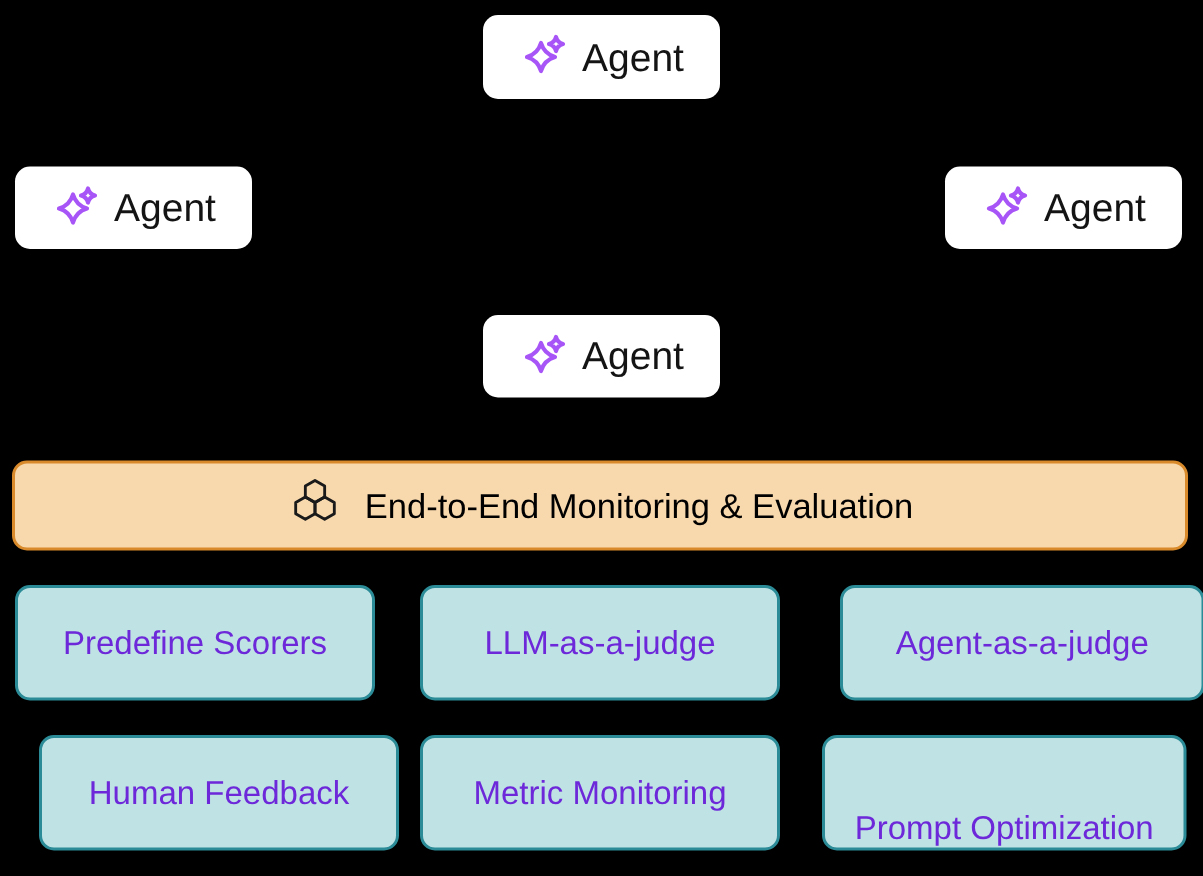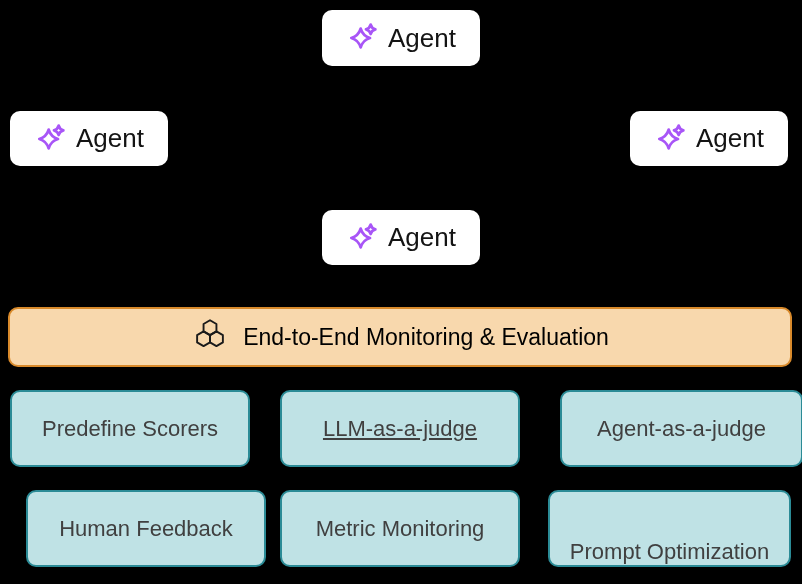--- a/index.html
+++ b/index.html
@@ -33,24 +33,24 @@
     background:var(--banner-fill,#F8D8AD);
     border:2.5px solid var(--banner-border,#D98A2B);
     font-size:23px;
     gap:14px;
     color:#000000;
   }
   .cell{
     background:var(--cell-fill,#BFE2E5);
     border:2.5px solid var(--cell-border,#2B8B96);
     font-size:22px;
-    color:#404040;
+    color:#6d28d9;
   }
   .cell-0{left:10px;top:390px;width:240px;height:77px;}
-  .cell-1{left:280px;top:390px;width:240px;height:77px;text-decoration:underline;}
+  .cell-1{left:280px;top:390px;width:240px;height:77px;}
   .cell-2{left:548px;top:390px;width:243px;height:77px;margin-left:12px;}
   .cell-3{left:26px;top:490px;width:240px;height:77px;}
   .cell-4{left:280px;top:490px;width:240px;height:77px;}
   .cell-5{left:548px;top:490px;width:243px;height:77px;align-items:flex-end;}
   .label{white-space:nowrap;}
 </style>
 </head>
 <body style="--bg: #000000; --banner-fill: #F8D8AD; --banner-border: #D98A2B; --cell-fill: #BFE2E5; --cell-border: #2B8B96;">
 
 <div class="stage">

